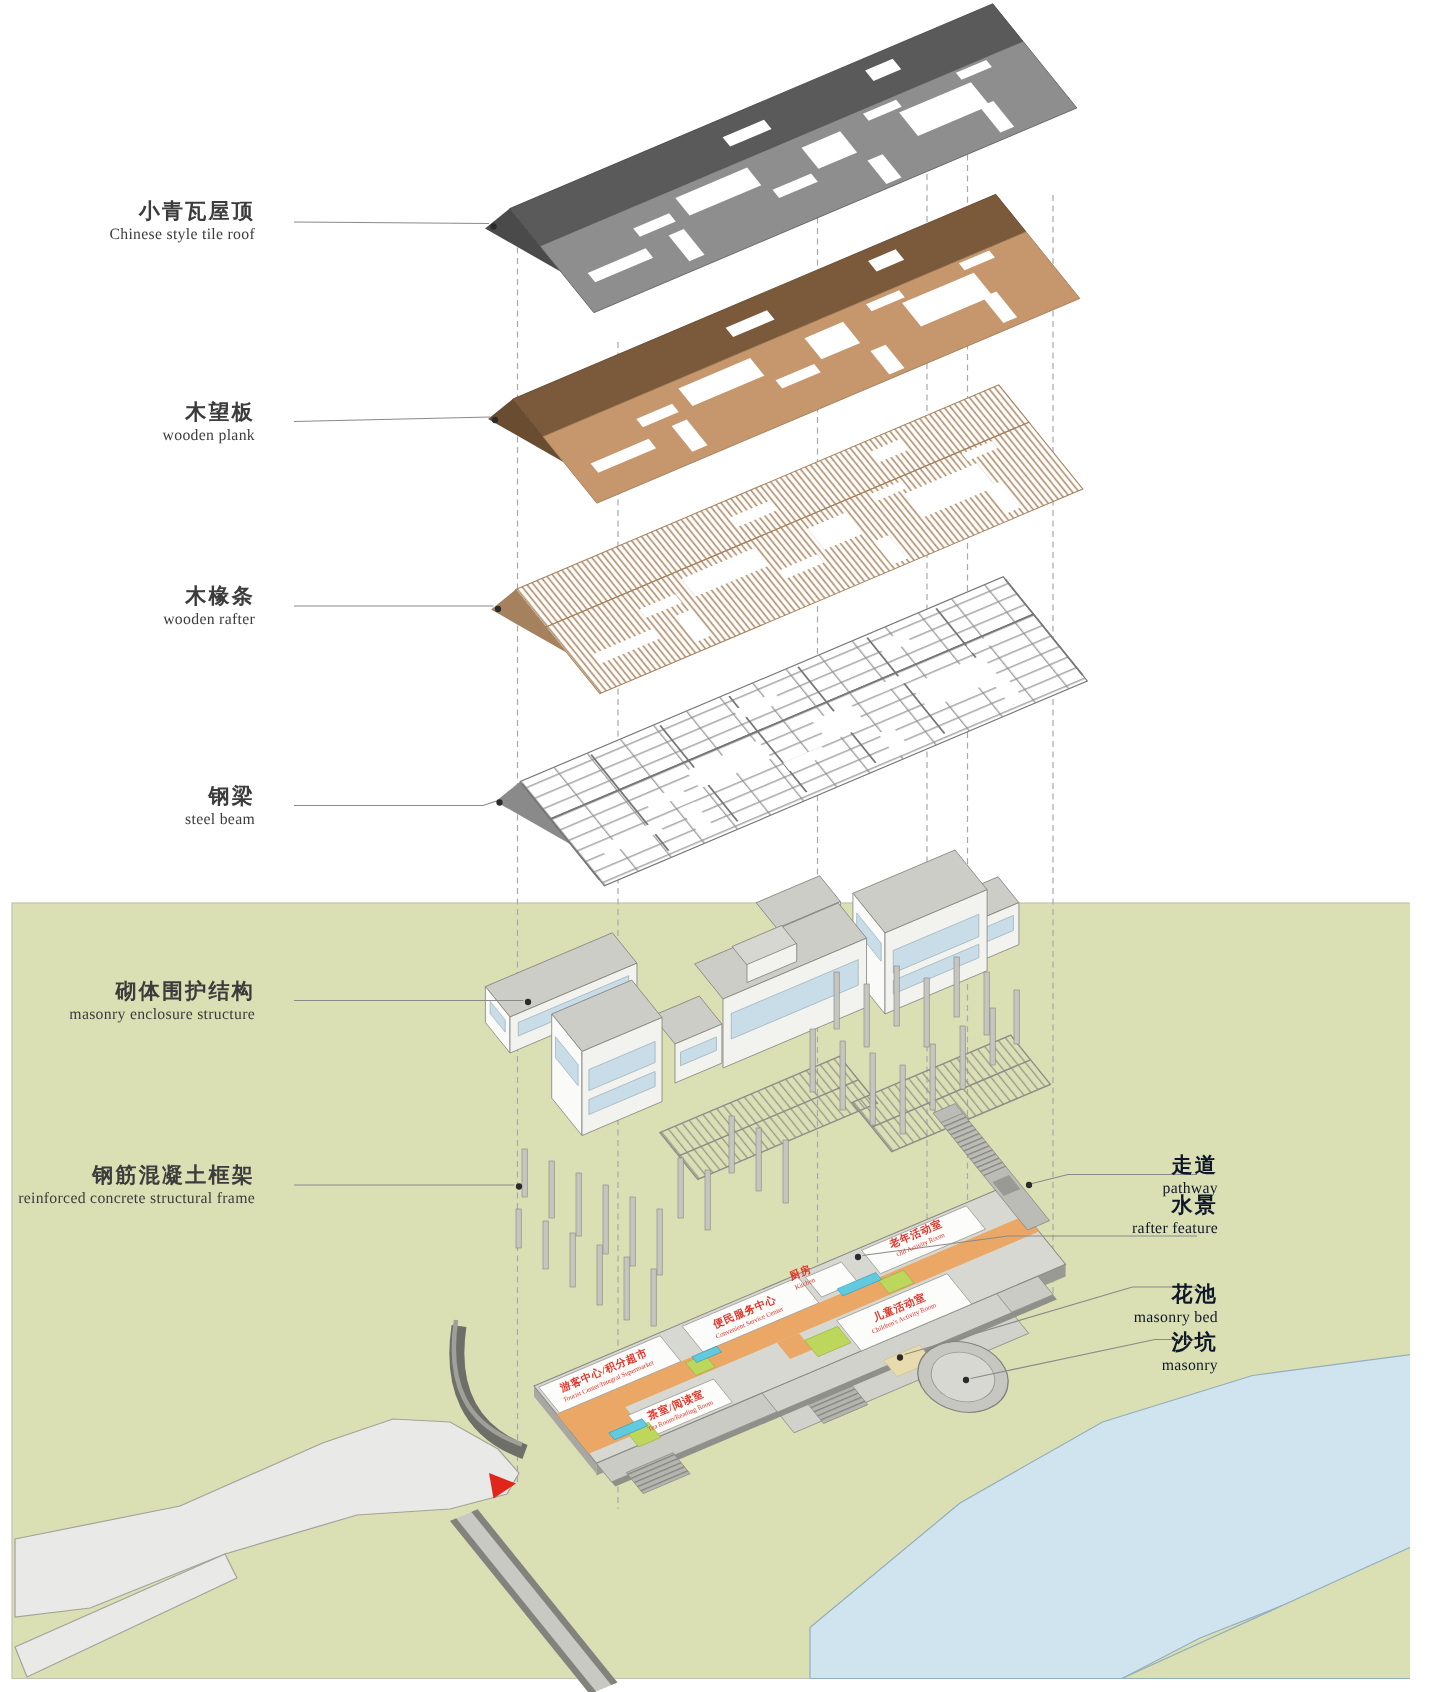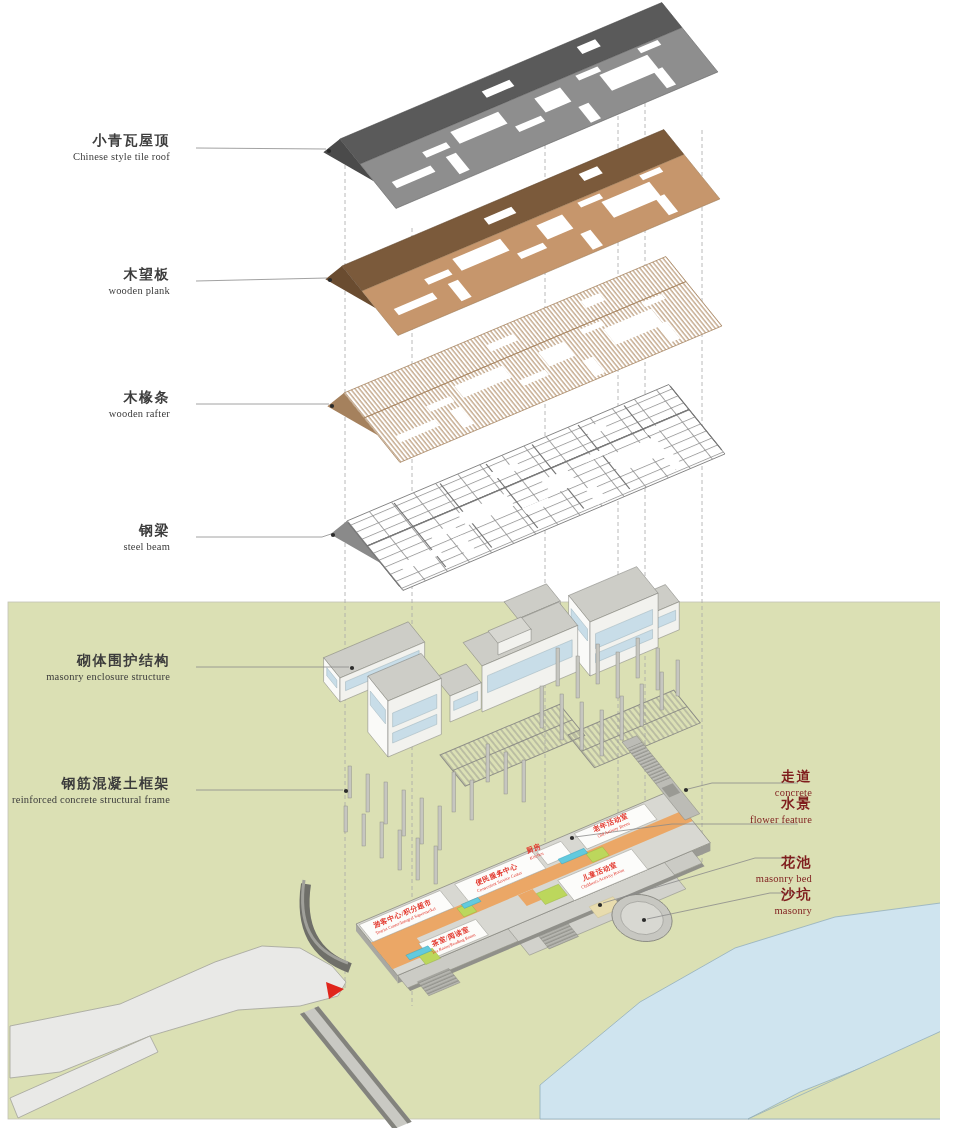--- a/index.html
+++ b/index.html
@@ -2,21 +2,21 @@
 <html><head>
 <meta charset="utf-8">
 <style>
   html,body{margin:0;padding:0;background:#fff;}
   .stage{position:relative;width:940px;height:1128px;background:#ffffff;overflow:hidden;
          font-family:Liberation Serif, serif;}
   .stage svg{position:absolute;left:0;top:0;}
   .llabel{position:absolute;right:770px;width:320px;text-align:right;color:#3c3c3c;}
   .llabel .zh{font-size:14px;font-weight:700;letter-spacing:1.5px;}
   .llabel .en{font-size:10.5px;letter-spacing:0.2px;margin-top:1px;}
-  .rlabel{position:absolute;right:128px;width:220px;text-align:right;color:#7f1d1d;}
+  .rlabel{position:absolute;right:128px;width:220px;text-align:right;color:#0f172a;}
   .rlabel .zh{font-size:14px;font-weight:700;letter-spacing:1.5px;}
   .rlabel .en{font-size:10.5px;letter-spacing:0.2px;margin-top:1px;}
   .rmlabel{position:absolute;color:#e2352a;text-align:center;line-height:1.3;font-weight:700;
            transform:translate(-50%,-50%) rotate(-23deg);white-space:nowrap;}
   .rmlabel .zh{font-size:7px;letter-spacing:0.5px;}
   .rmlabel .en{font-size:4.5px;font-weight:400;}
 </style>
 </head>
 <body>
 
@@ -333,25 +333,25 @@
   <div class="zh">砌体围护结构</div>
   <div class="en">masonry enclosure structure</div>
 </div>
 <div class="llabel" style="top:775px">
   <div class="zh">钢筋混凝土框架</div>
   <div class="en">reinforced concrete structural frame</div>
 </div>
 
 <div class="rlabel" style="top:768px">
   <div class="zh">走道</div>
-  <div class="en">concrete</div>
+  <div class="en">pathway</div>
 </div>
 <div class="rlabel" style="top:795px">
   <div class="zh">水景</div>
-  <div class="en">flower feature</div>
+  <div class="en">rafter feature</div>
 </div>
 <div class="rlabel" style="top:886px">
   <div class="zh">沙坑</div>
   <div class="en">masonry</div>
 </div>
 <div class="rlabel" style="top:854px">
   <div class="zh">花池</div>
   <div class="en">masonry bed</div>
 </div>
 

